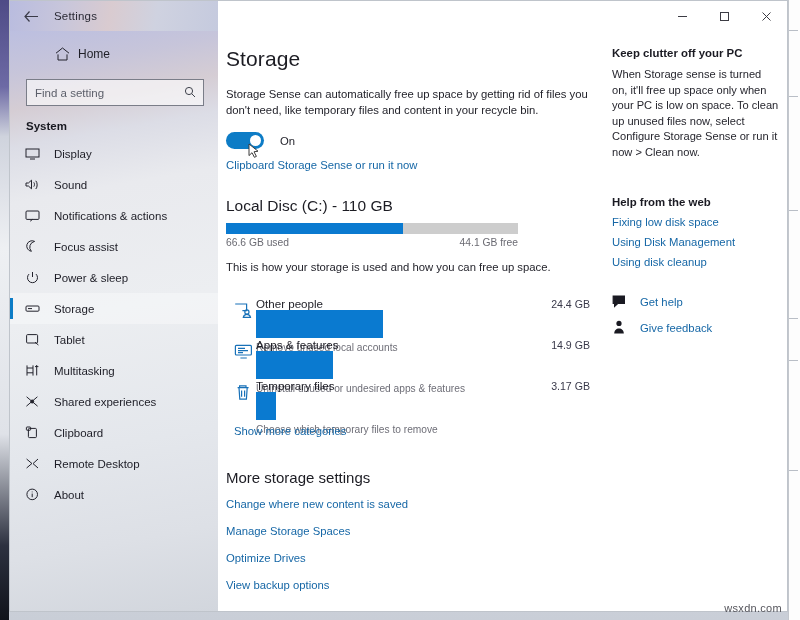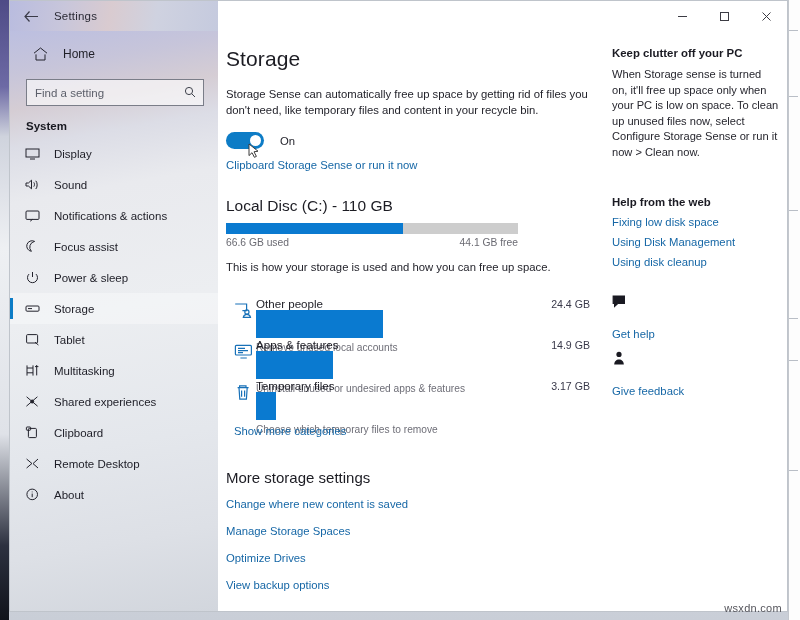--- a/index.html
+++ b/index.html
@@ -69,22 +69,22 @@
   
   #sidebar {
     width: 208px; flex: none; position: relative;
     background: linear-gradient(170deg,#bcbfe0 0%,#c7c5da 7%,#d5cdd4 13%,
                 #dcdde6 19%,#e9eaee 28%,#eceef1 48%,#e4e7ec 70%,
                 #dde0e6 86%,#d2d6dd 100%);
     padding-top: 8px;
     overflow: hidden;
   }
   #home-item {
-    display: flex; align-items: center; gap: 14px;
-    height: 30px; padding-left: 22px; cursor: pointer;
+    display: flex; align-items: center; gap: 7px;
+    height: 30px; padding-left: 14px; cursor: pointer; margin-left: 30px;
   }
   #home-item .label { font-size: 12px; color: #1f1f27; }
   .nav-icon { width: 17px; display: flex; align-items: center; justify-content: center; color: #22222c; }
 
   #search-wrap { padding: 10px 14px 0 16px; }
   #search-box {
     position: relative; height: 27px; background: rgba(255,255,255,.62);
     border: 1px solid #7a7d88;
   }
   #search-input {
@@ -193,23 +193,22 @@
 
   
   .aside-head {
     font-size: 11.4px; font-weight: bold; color: #1a1a22; margin-bottom: 8px;
   }
   .aside-body { font-size: 11.1px; color: #26262e; line-height: 15.5px; }
   #help-web-head { margin-top: 36px; }
   .aside-link { display: block; margin-bottom: 8px; }
   #support-group { margin-top: 26px; }
   .support-row {
-    display: flex; align-items: flex-start; gap: 19px; margin-bottom: 11px;
+    display: flex; align-items: center; gap: 11px; margin-bottom: 11px;
     cursor: pointer;
-    flex-direction: column;
   }
   .support-icon { width: 17px; color: #1a1a22; display: flex; }
 
   #watermark {
     position: absolute; right: 18px; bottom: 6px;
     font-size: 11px; color: #55555c; letter-spacing: .3px;
   }
 </style>
 </head>
 <body>

